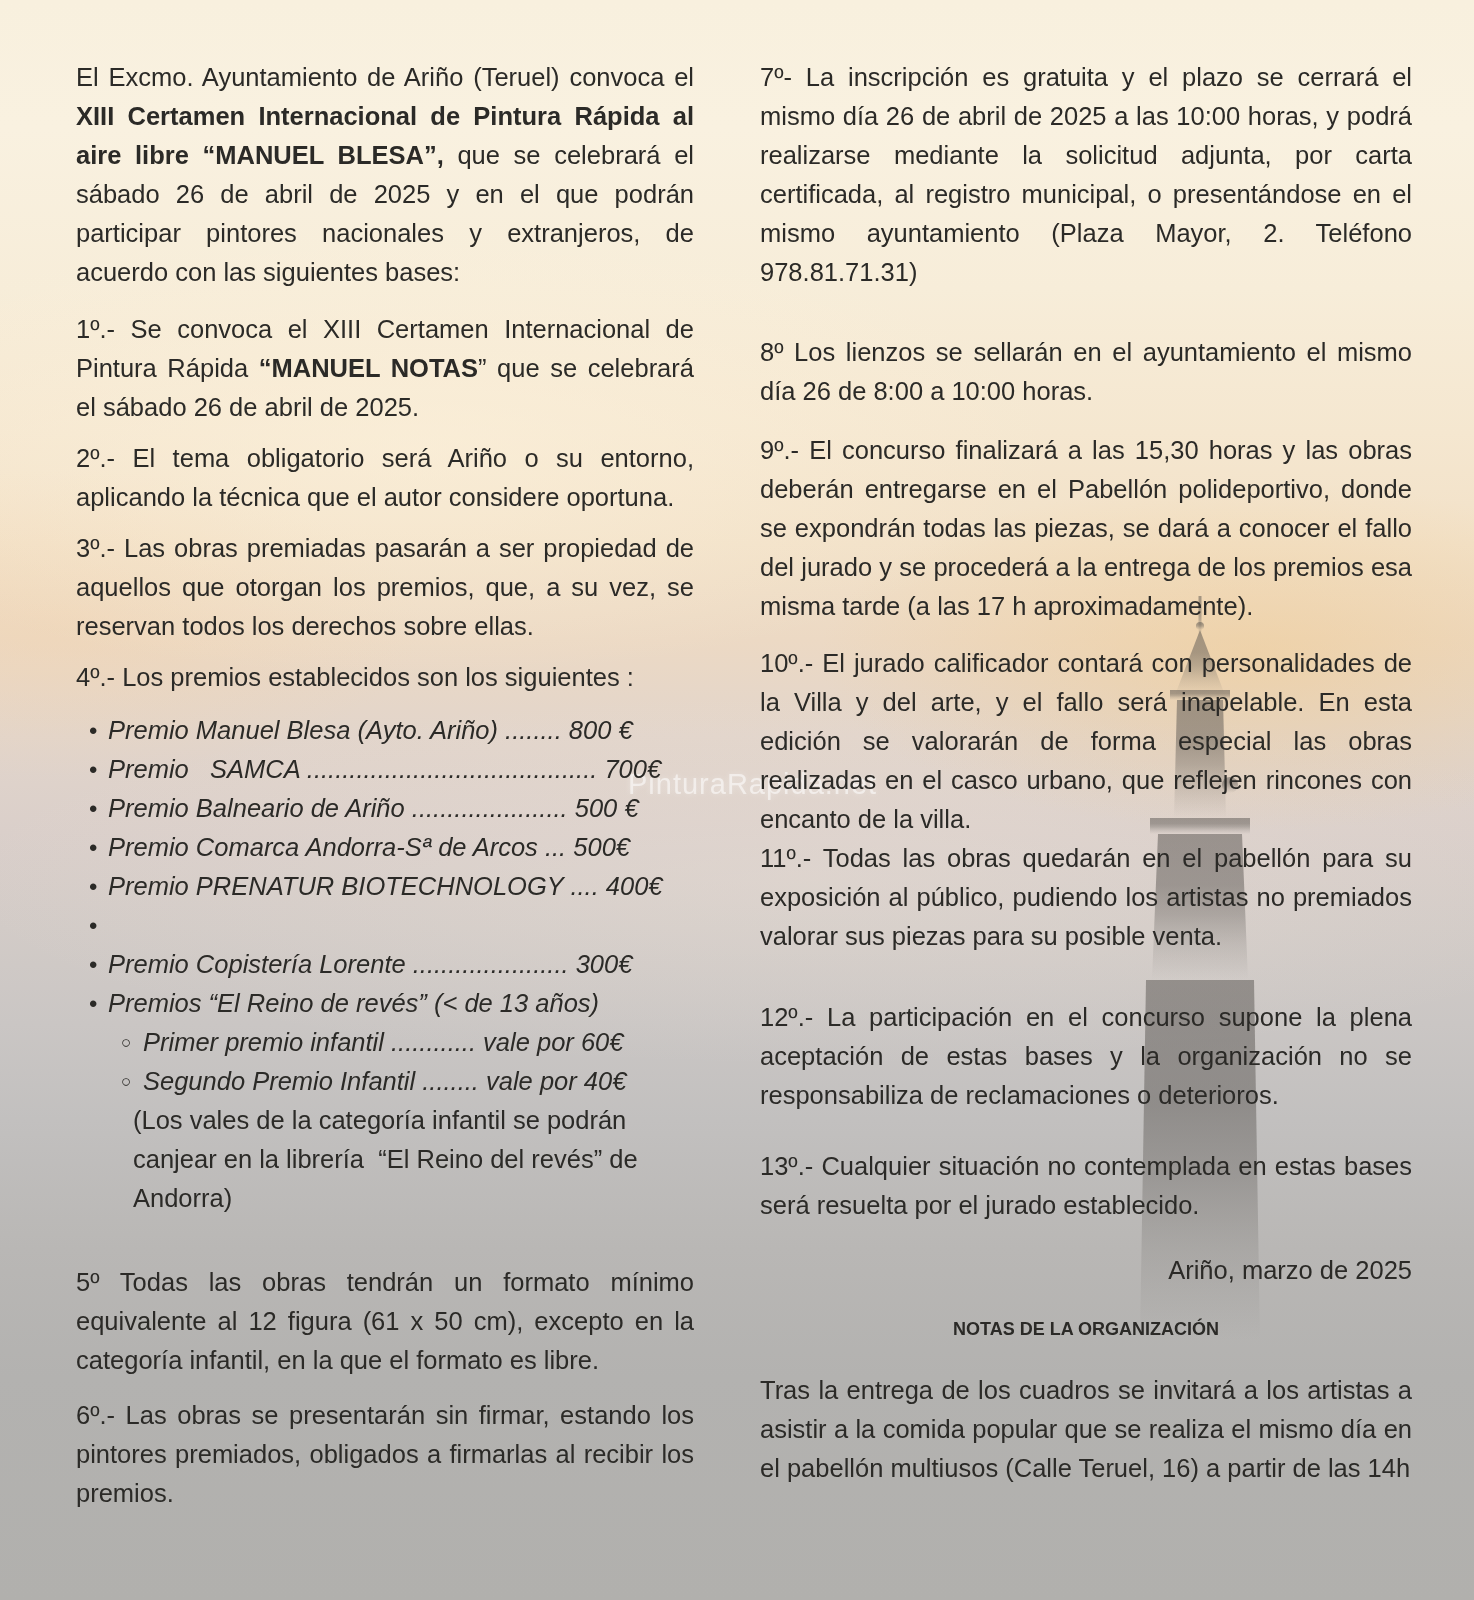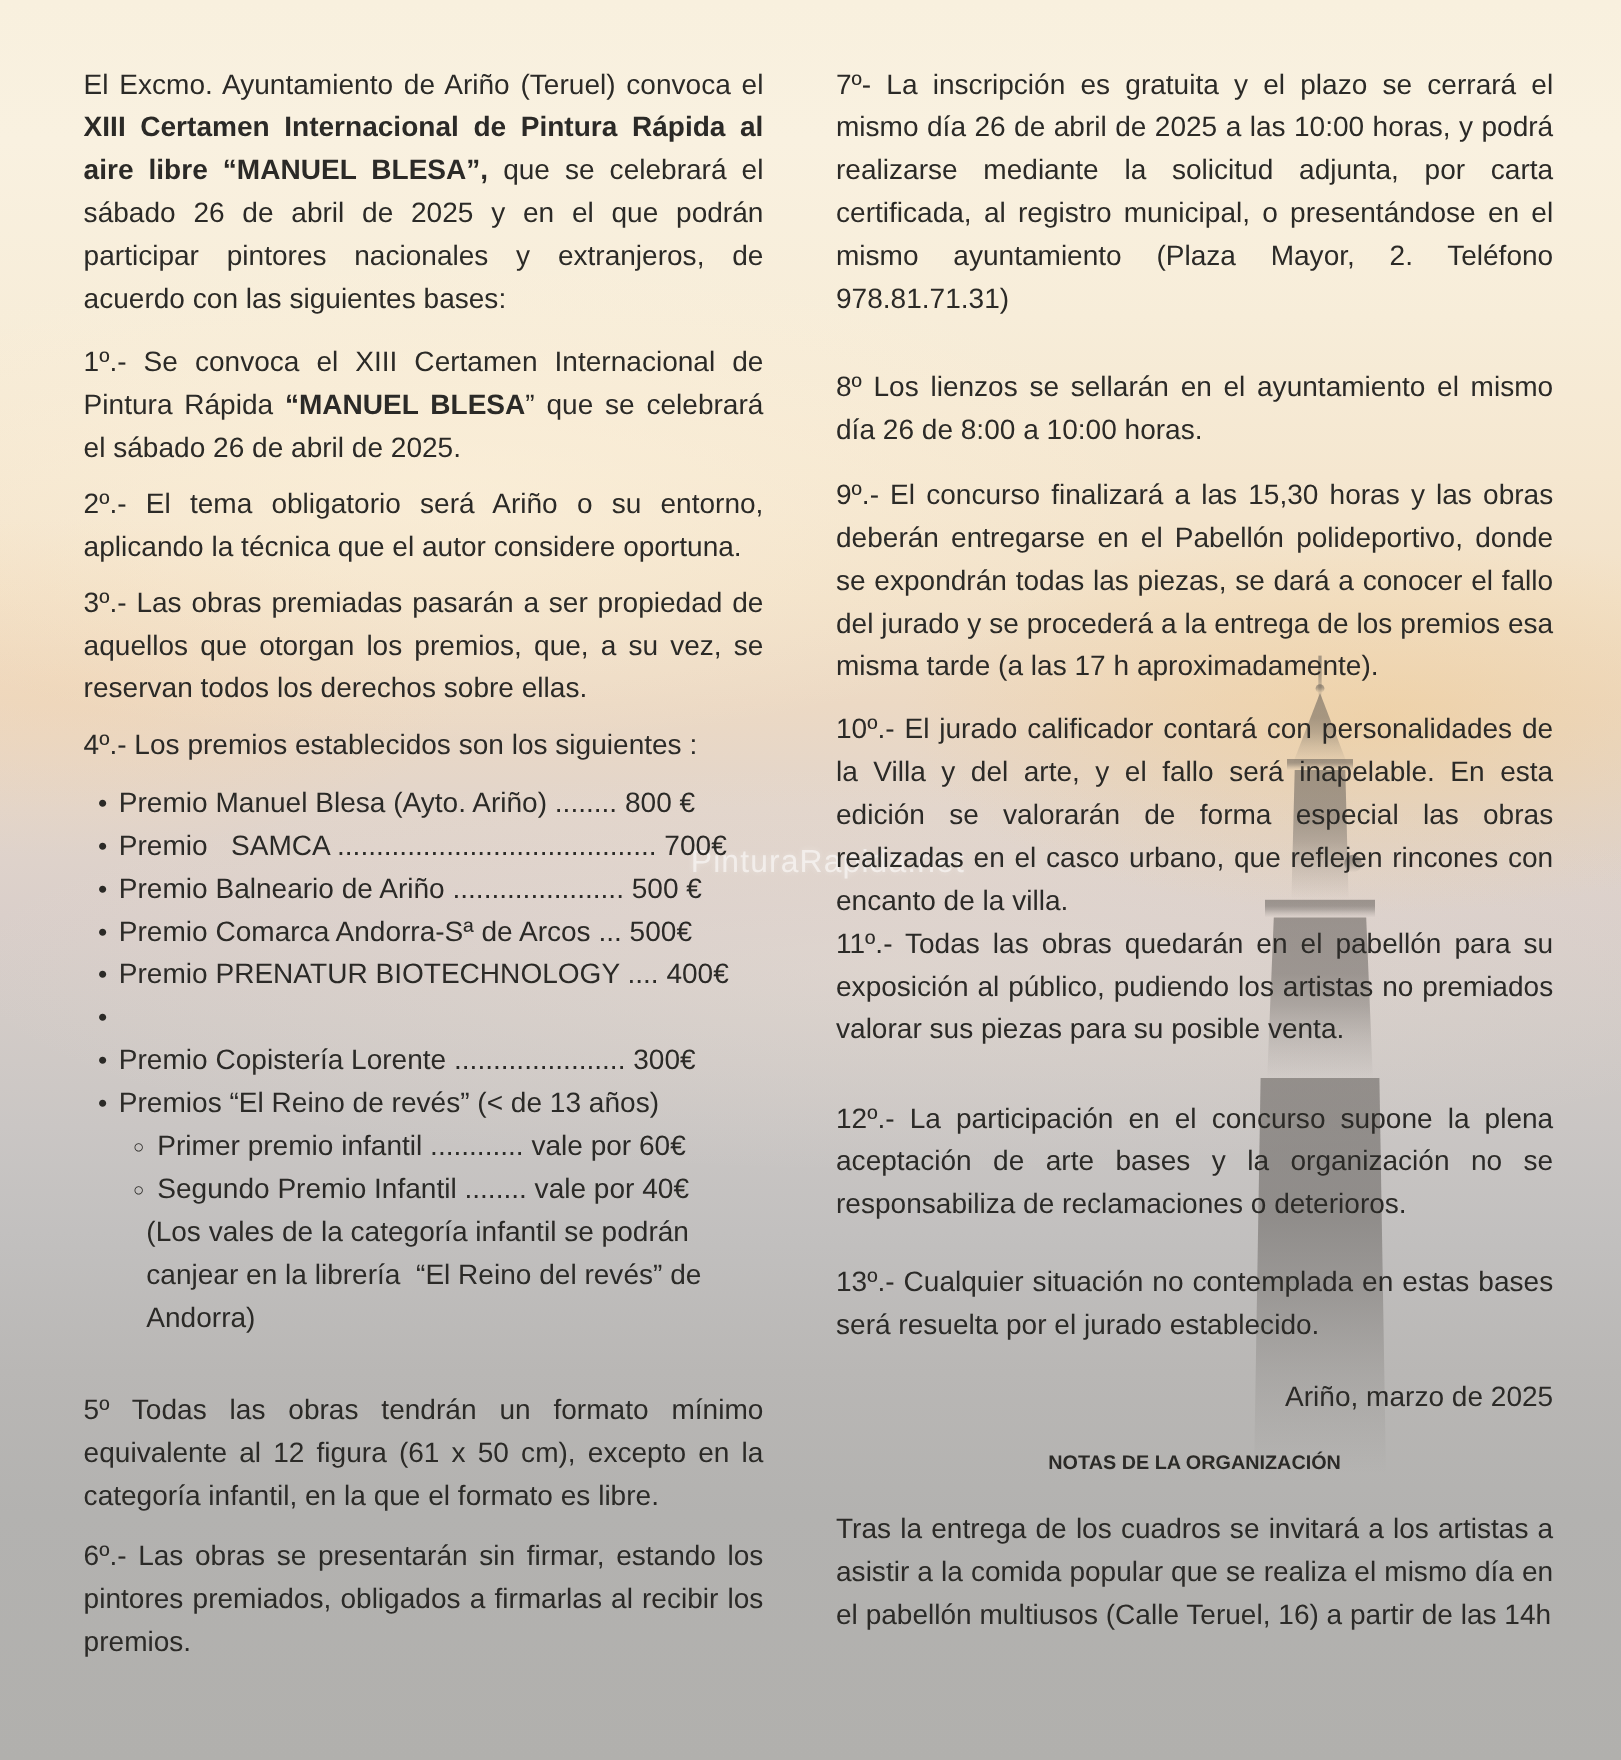--- a/index.html
+++ b/index.html
@@ -51,21 +51,21 @@
   .p-b12{margin-top:42px;}
   .p-b13{margin-top:32px;}
   .place-date{margin-top:26px;text-align:right;}
   .notes-title{margin-top:20px;font-weight:bold;font-size:18px;text-align:center;}
   .notes-body{margin-top:22px;}
   
   .prize-row{display:flex;padding-left:13px;font-size:25.5px;line-height:39px;}
   .prize-row.sub{padding-left:45px;}
   .bullet{flex:none;width:19px;font-size:24px;}
   .prize-row.sub .bullet{width:22px;font-size:17px;}
-  .prize-text{white-space:pre-wrap;text-align:left;}
+  .prize-text{white-space:pre-wrap;text-align:left;font-style:italic;}
   .infantil-note{
     margin-left:57px;font-size:25.5px;line-height:39px;
     text-align:left;white-space:pre-wrap;
   }
 </style>
 </head>
 <body>
 
 <div class="page">
 
@@ -90,21 +90,21 @@
       <polygon points="38,274 122,274 128,420 32,420"></polygon>
       <polygon points="26,420 134,420 140,780 20,780"></polygon>
     </g>
   </svg>
 
   <div class="watermark">PinturaRapida.net</div>
 
   <div class="col col-left">
     <p class="p-intro"><span>El Excmo. Ayuntamiento de Ariño (Teruel) convoca el </span><strong>XIII Certamen Internacional de Pintura Rápida al aire libre “MANUEL BLESA”,</strong><span> que se celebrará el sábado 26 de abril de 2025 y en el que podrán participar pintores nacionales y extranjeros, de acuerdo con las siguientes bases:</span></p>
 
-    <p class="p-b1"><span>1º.- Se convoca el XIII Certamen Internacional de Pintura Rápida </span><strong>“MANUEL BLESA</strong><span>” que se celebrará el sábado 26 de abril de 2025.</span></p>
+    <p class="p-b1"><span>1º.- Se convoca el XIII Certamen Internacional de Pintura Rápida </span><strong>“MANUEL NOTAS</strong><span>” que se celebrará el sábado 26 de abril de 2025.</span></p>
 
     <p class="p-b2">2º.- El tema obligatorio será Ariño o su entorno, aplicando la técnica que el autor considere oportuna.</p>
     <p class="p-b3">3º.- Las obras premiadas pasarán a ser propiedad de aquellos que otorgan los premios, que, a su vez, se reservan todos los derechos sobre ellas.</p>
     <p class="p-b4">4º.- Los premios establecidos son los siguientes :</p>
 
     <div class="prizes">
       <div class="prize-row">
           <span class="bullet">•</span>
           <span class="prize-text">Premio Manuel Blesa (Ayto. Ariño) ........ 800 €</span>
         </div>
@@ -149,20 +149,20 @@
     <p class="p-b5">5º Todas las obras tendrán un formato mínimo equivalente al 12 figura (61 x 50 cm), excepto en la categoría infantil, en la que el formato es libre.</p>
     <p class="p-b6">6º.- Las obras se presentarán sin firmar, estando los pintores premiados, obligados a firmarlas al recibir los premios.</p>
   </div>
 
   <div class="col col-right">
     <p class="p-b7">7º- La inscripción es gratuita y el plazo se cerrará el mismo día 26 de abril de 2025 a las 10:00 horas, y podrá realizarse mediante la solicitud adjunta, por carta certificada, al registro municipal, o presentándose en el mismo ayuntamiento (Plaza Mayor, 2. Teléfono 978.81.71.31)</p>
     <p class="p-b8">8º Los lienzos se sellarán en el ayuntamiento el mismo día 26 de 8:00 a 10:00 horas.</p>
     <p class="p-b9">9º.- El concurso finalizará a las 15,30 horas y las obras deberán entregarse en el Pabellón polideportivo, donde se expondrán todas las piezas, se dará a conocer el fallo del jurado y se procederá a la entrega de los premios esa misma tarde (a las 17 h aproximadamente).</p>
     <p class="p-b10">10º.- El jurado calificador contará con personalidades de la Villa y del arte, y el fallo será inapelable. En esta edición se valorarán de forma especial las obras realizadas en el casco urbano, que reflejen rincones con encanto de la villa.</p>
     <p class="p-b11">11º.- Todas las obras quedarán en el pabellón para su exposición al público, pudiendo los artistas no premiados valorar sus piezas para su posible venta.</p>
-    <p class="p-b12">12º.- La participación en el concurso supone la plena aceptación de arte bases y la organización no se responsabiliza de reclamaciones o deterioros.</p>
+    <p class="p-b12">12º.- La participación en el concurso supone la plena aceptación de estas bases y la organización no se responsabiliza de reclamaciones o deterioros.</p>
     <p class="p-b13">13º.- Cualquier situación no contemplada en estas bases será resuelta por el jurado establecido.</p>
     <p class="place-date">Ariño, marzo de 2025</p>
     <p class="notes-title">NOTAS DE LA ORGANIZACIÓN</p>
     <p class="notes-body">Tras la entrega de los cuadros se invitará a los artistas a asistir a la comida popular que se realiza el mismo día en el pabellón multiusos (Calle Teruel, 16) a partir de las 14h</p>
   </div>
 
 </div>
 
 </body></html>

